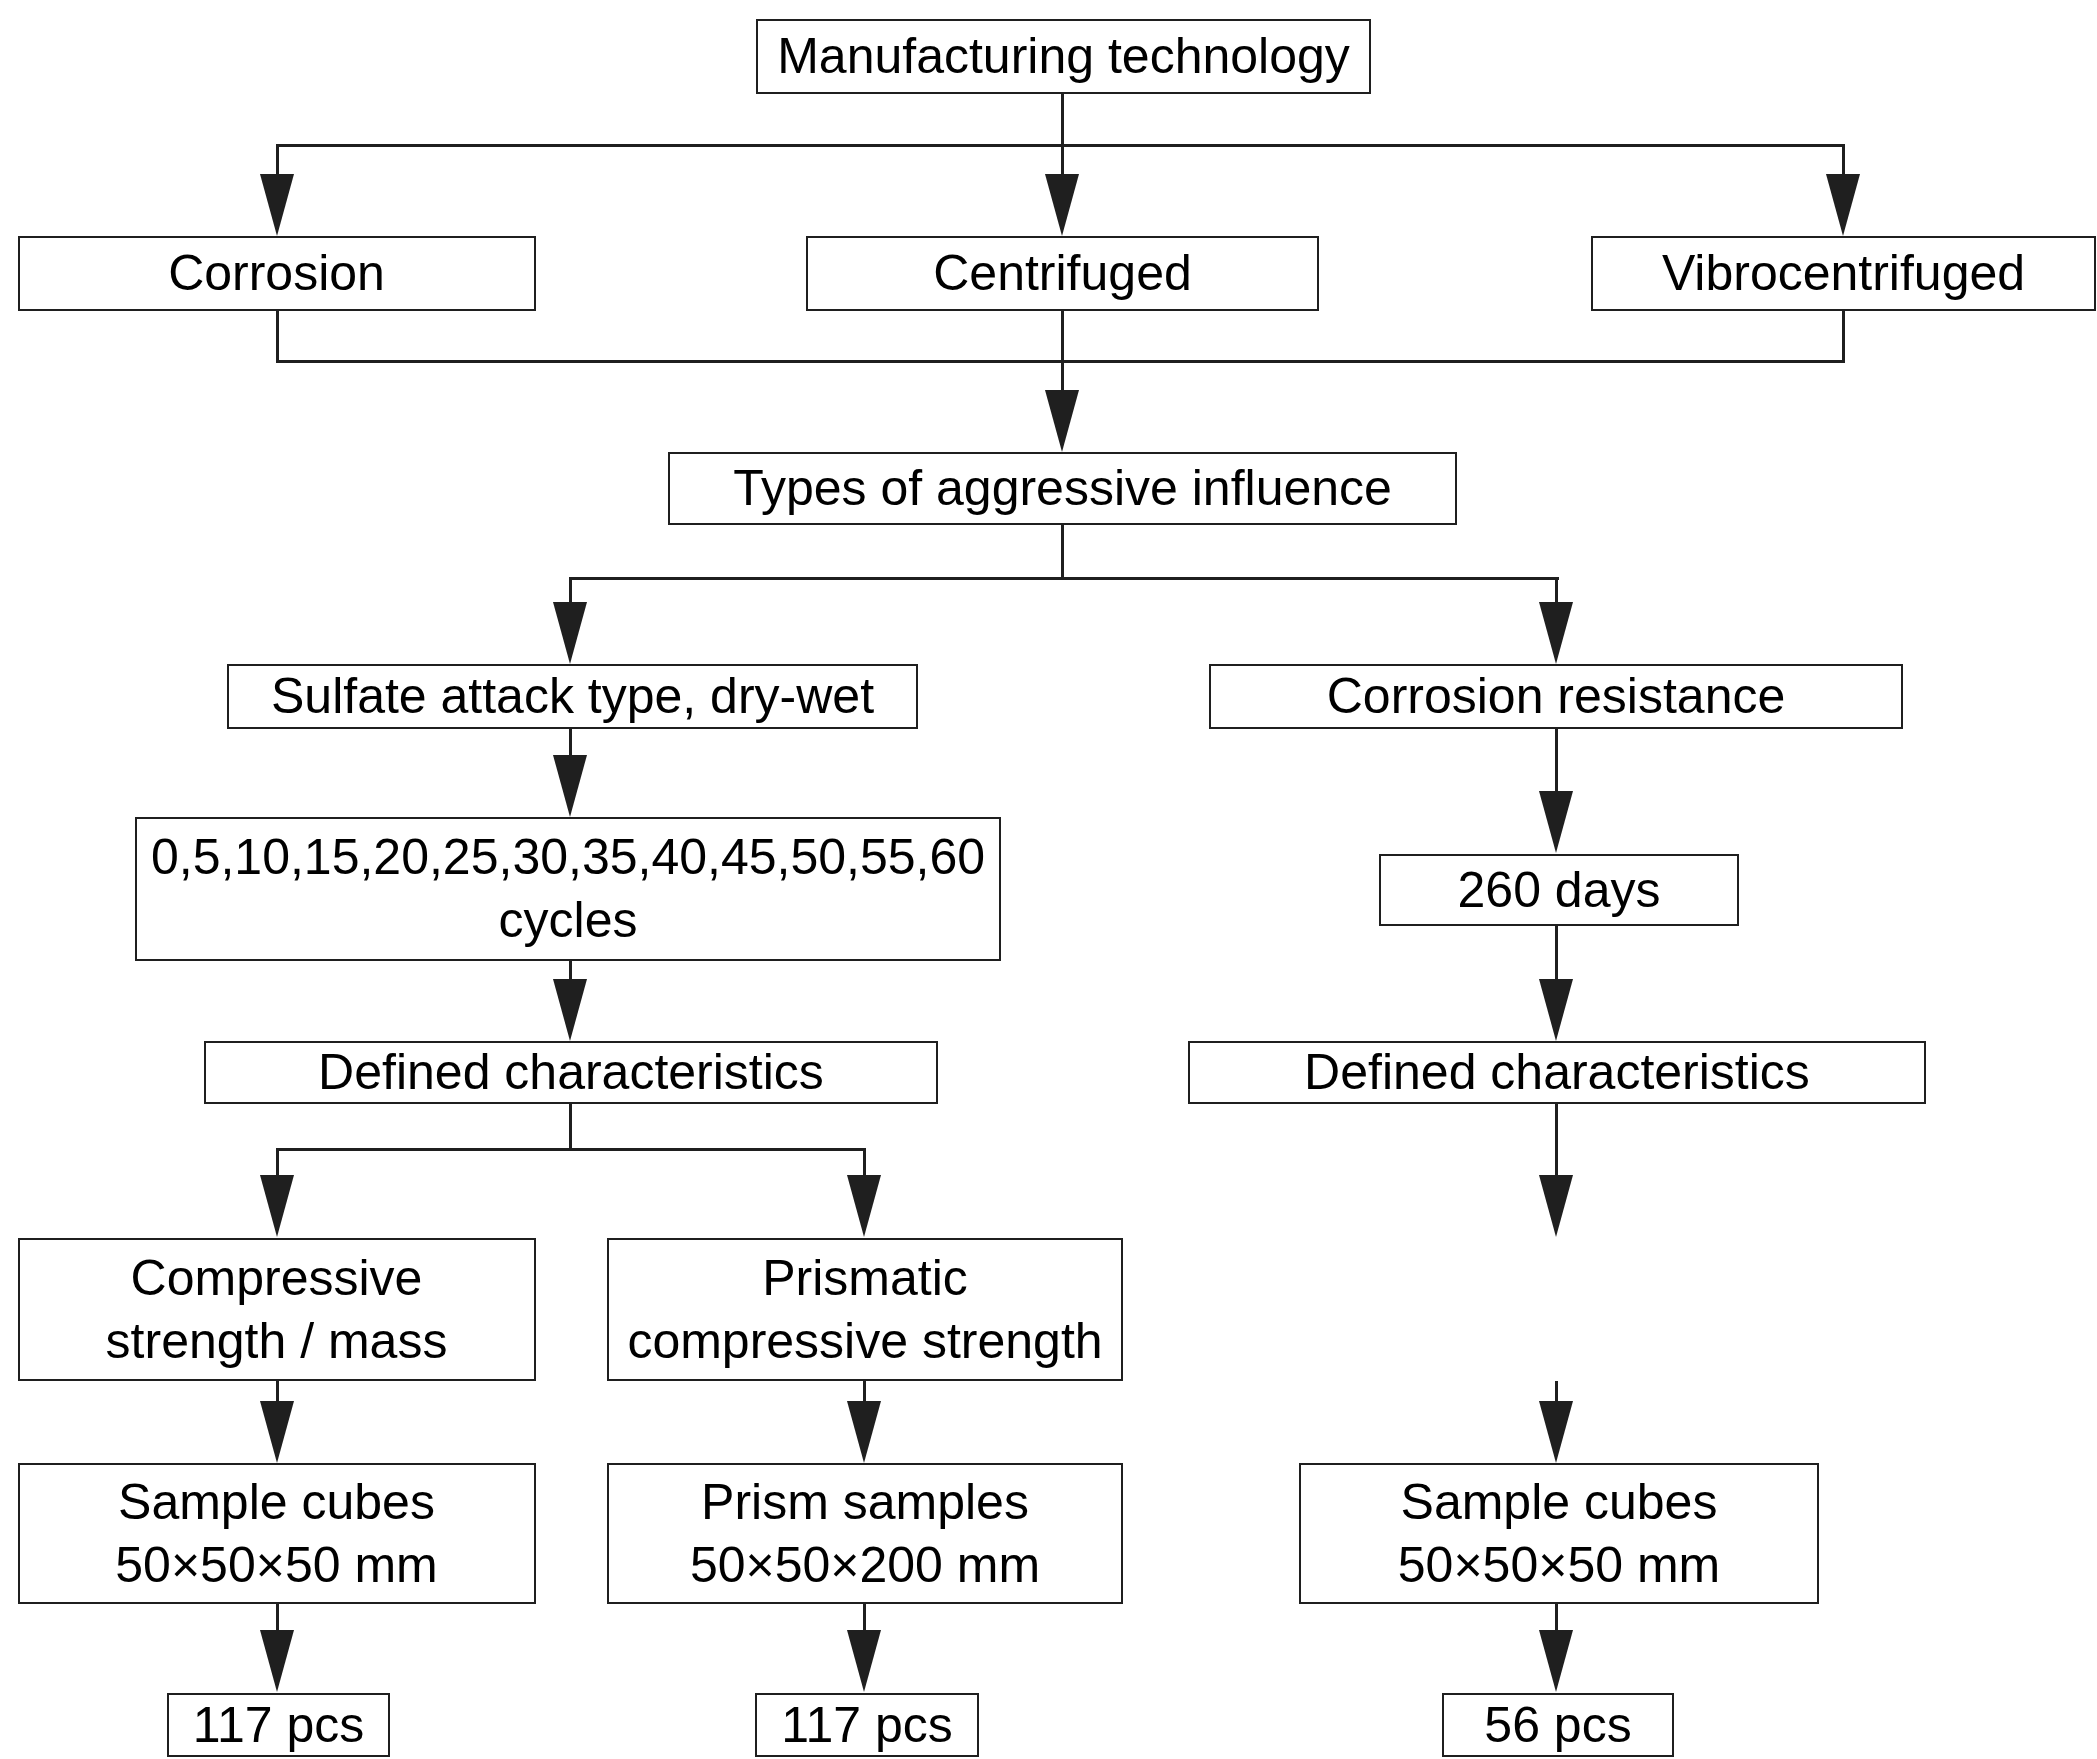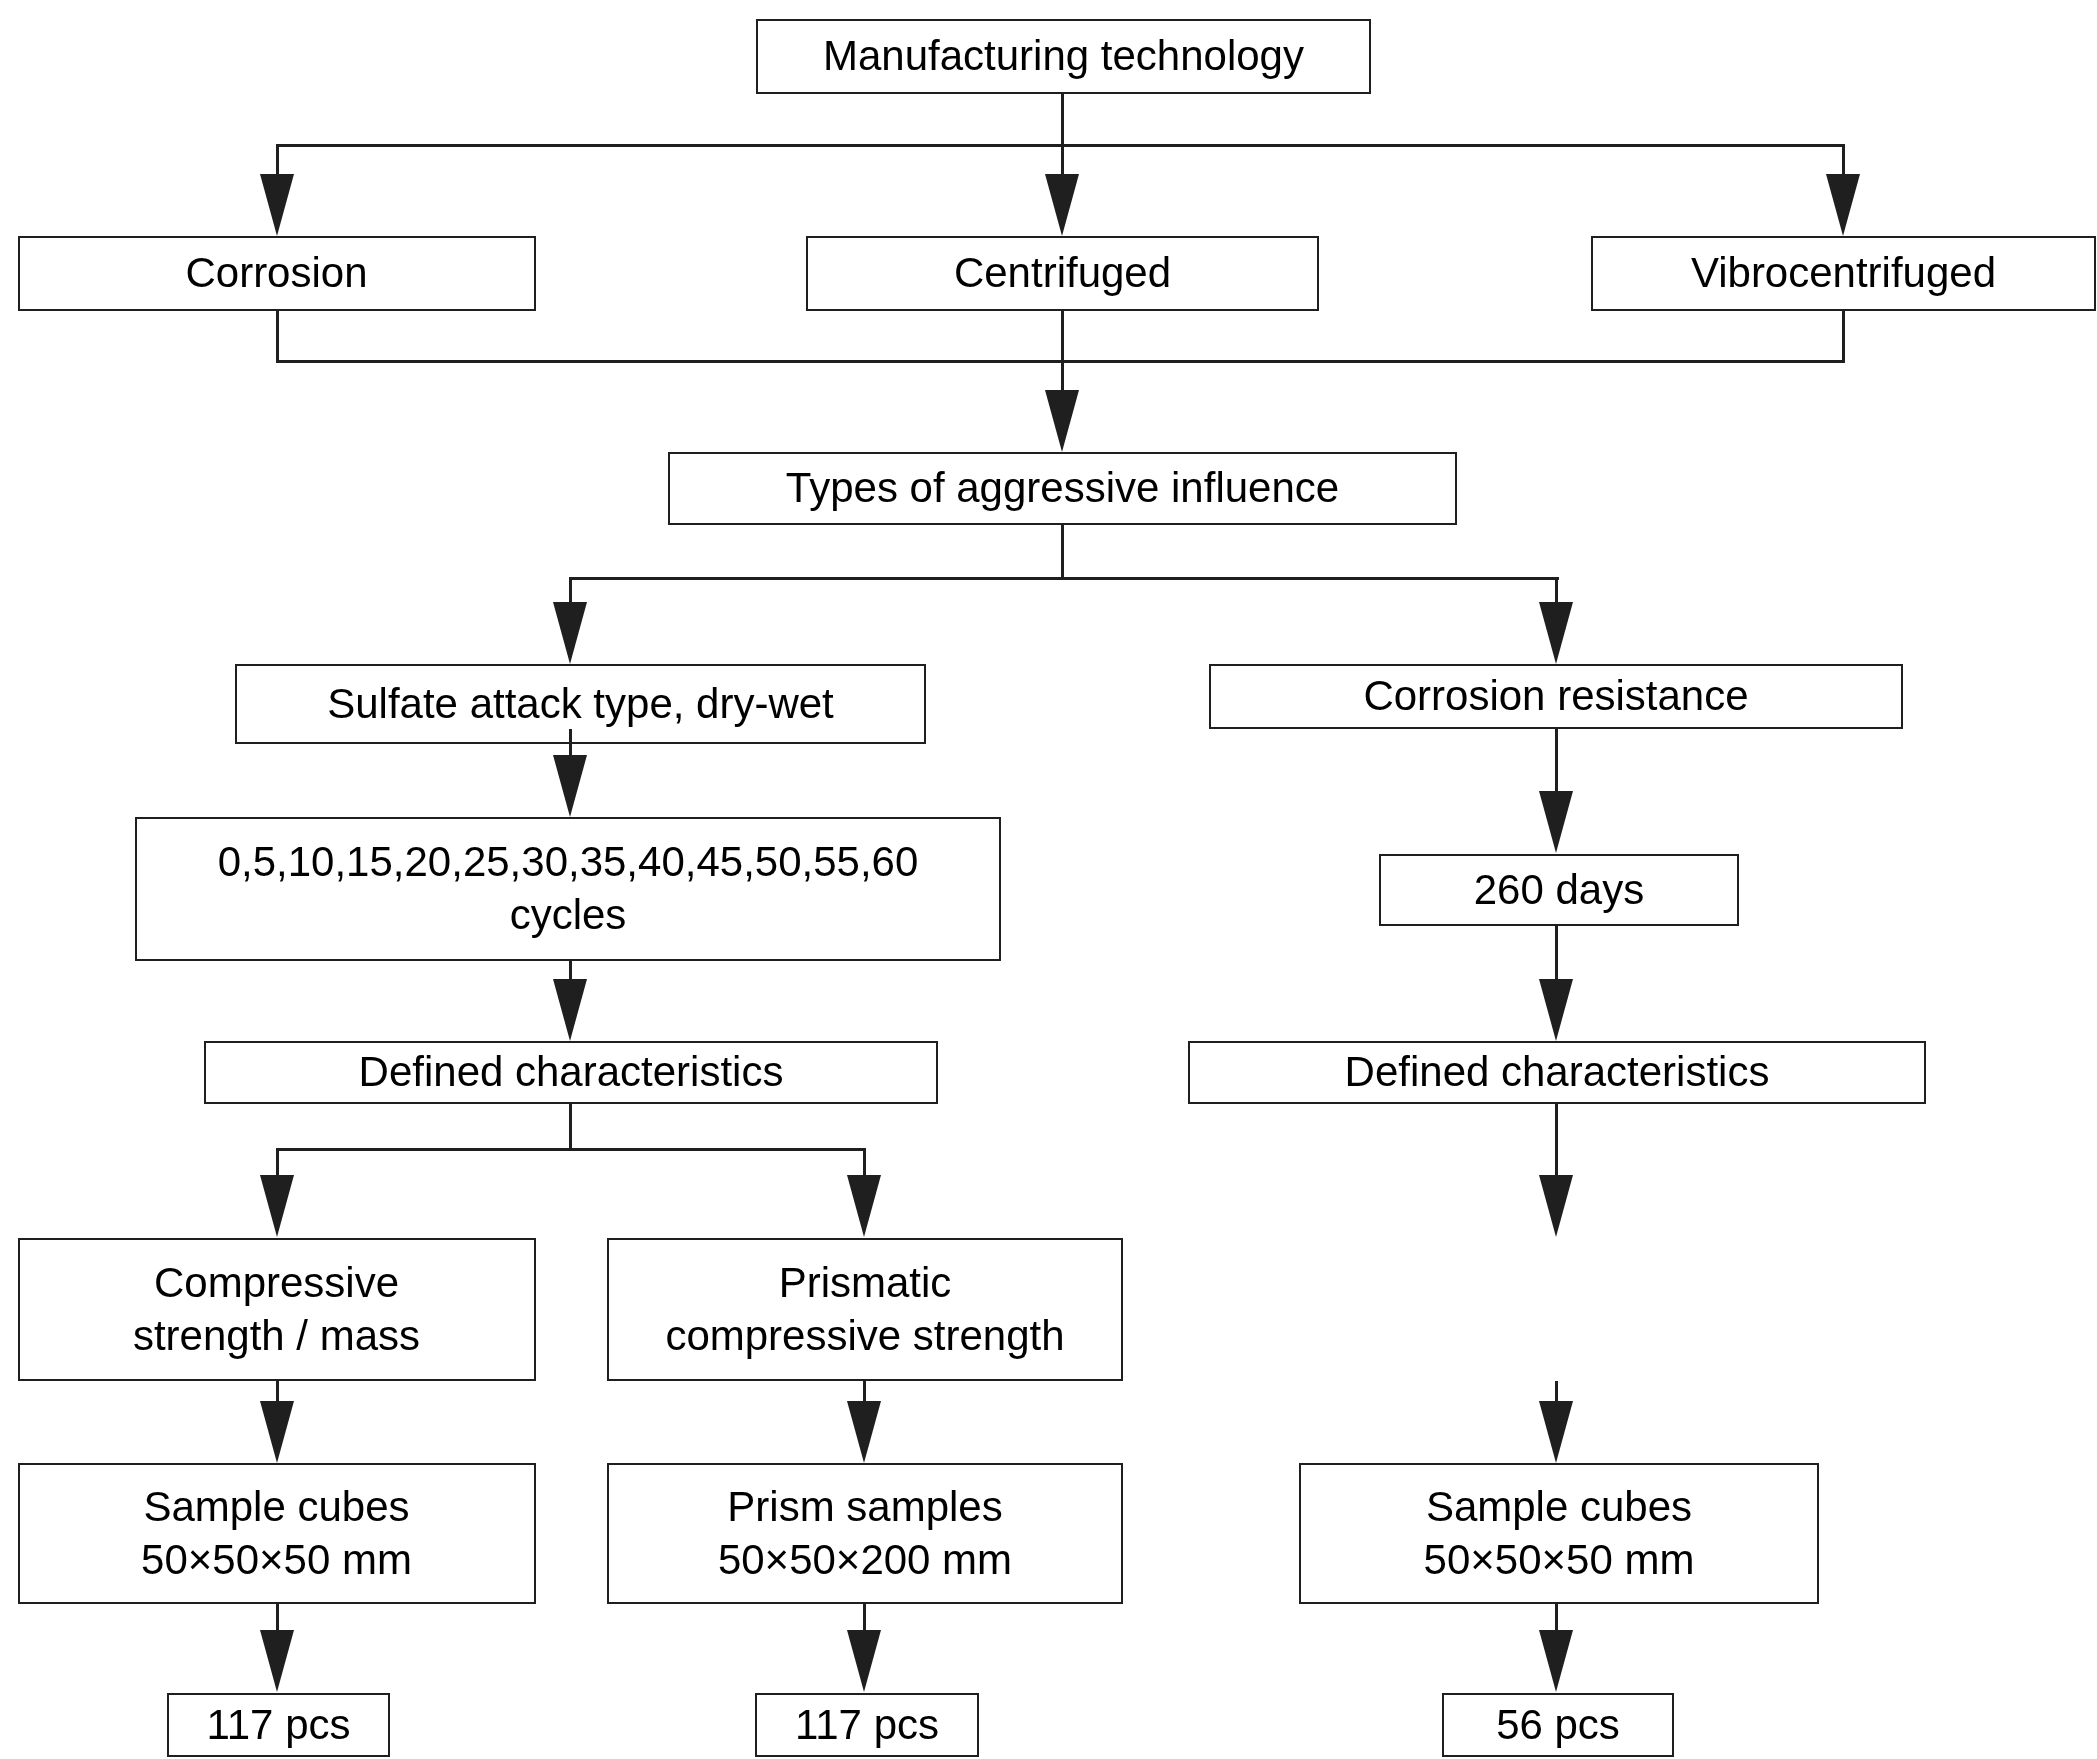--- a/index.html
+++ b/index.html
@@ -5,21 +5,21 @@
   :root { --line:#1f1f1f; --bg:#ffffff; --text:#000000; }
   html,body { margin:0; padding:0; background:var(--bg); }
   #flowchart {
     position:relative; width:2097px; height:1759px; background:var(--bg);
     font-family:"Liberation Sans","DejaVu Sans",sans-serif; color:var(--text);
   }
   .box {
     position:absolute; box-sizing:border-box; background:#fff;
     border:2.8px solid var(--line);
     display:flex; align-items:center; justify-content:center;
-    text-align:center; font-size:42px; line-height:1.26; white-space:pre-line;
+    text-align:center; font-size:50px; line-height:1.26; white-space:pre-line;
   }
   .hline { position:absolute; height:2.8px; background:var(--line); }
   .vline { position:absolute; width:2.8px;  background:var(--line); }
   .arrow {
     position:absolute; width:0; height:0;
     border-left:17px solid transparent; border-right:17px solid transparent;
     border-top:62px solid var(--line);
   }
 </style>
 </head>
@@ -28,21 +28,21 @@
 <div id="flowchart">
 
   <div class="box" style="left:756px;top:19px;width:615px;height:75px">Manufacturing technology</div>
 
   <div class="box" style="left:17.5px;top:236px;width:518px;height:75px">Corrosion</div>
   <div class="box" style="left:806px;top:236px;width:513px;height:75px">Centrifuged</div>
   <div class="box" style="left:1591px;top:236px;width:505px;height:75px">Vibrocentrifuged</div>
 
   <div class="box" style="left:668px;top:452px;width:789px;height:73px">Types of aggressive influence</div>
 
-  <div class="box" style="left:235px;top:664px;width:691px;height:80px">Sulfate attack type, dry-wet</div>
+  <div class="box" style="left:227px;top:664px;width:691px;height:65px">Sulfate attack type, dry-wet</div>
   <div class="box" style="left:1209px;top:664px;width:694px;height:65px">Corrosion resistance</div>
 
   <div class="box" style="left:135px;top:817px;width:866px;height:144px">0,5,10,15,20,25,30,35,40,45,50,55,60
 cycles</div>
   <div class="box" style="left:1379px;top:854px;width:360px;height:72px">260 days</div>
 
   <div class="box" style="left:204px;top:1041px;width:734px;height:63px">Defined characteristics</div>
   <div class="box" style="left:1188px;top:1041px;width:738px;height:63px">Defined characteristics</div>
 
   <div class="box" style="left:17.5px;top:1238px;width:518px;height:143px">Compressive

